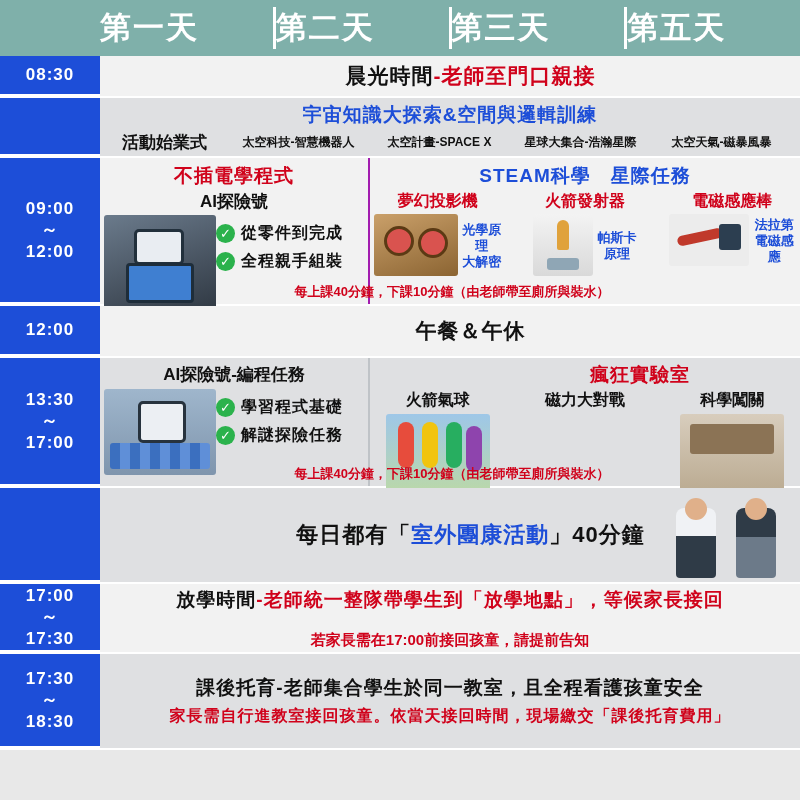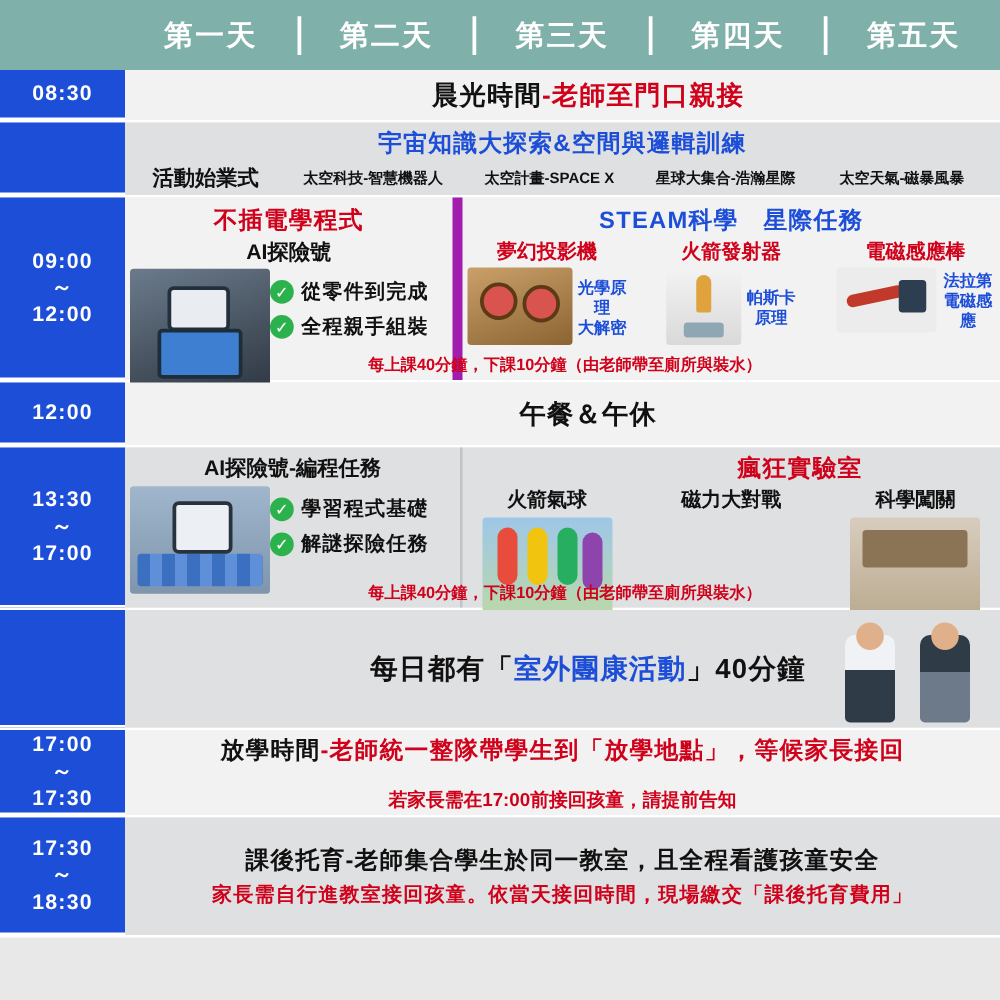--- a/index.html
+++ b/index.html
@@ -9,22 +9,22 @@
     background: #e8e8e8;
     overflow: hidden;
   }
   .sheet { width: 800px; height: 800px; position: relative; display: flex; flex-direction: column; }
 
   
   .header-row { display: flex; height: 56px; background: #7fb0aa; }
   .header-corner { width: 100px; background: #7fb0aa; }
   .header-days { flex: 1; display: flex; align-items: center; }
   .day-cell {
-    flex: 1; text-align: center;
-    color: #ffffff; font-size: 23px; font-weight: bold;
+    flex: 1; 
+    color: #ffffff; font-size: 31px; font-weight: bold;
     letter-spacing: 2px;
     border-right: 3px solid #ffffff;
   }
   .day-cell:last-child { border-right: none; }
 
   
   .row { display: flex; border-bottom: 2px solid #ffffff; }
   .time-cell {
     width: 100px; flex: none;
     background: #1d4ed8; color: #ffffff;
@@ -52,21 +52,21 @@
   .r-open { height: 60px; }
   .open-wrap { width: 100%; padding: 4px 8px 2px; }
   .open-head { text-align: center; font-size: 19px; font-weight: bold; color: #1d4ed8; letter-spacing: 1px; }
   .open-sub { display: flex; align-items: center; justify-content: space-between; margin-top: 3px; }
   .open-sub .cell { font-size: 12px; font-weight: bold; color: #111; text-align: center; flex: 1; }
   .open-sub .cell.big { font-size: 17px; flex: 0 0 120px; text-align: left; padding-left: 14px; }
 
   
   .r-am { height: 148px; }
   .am-grid { display: flex; height: 100%; }
-  .am-left { flex: 0 0 270px; border-right: 8px solid #a21caf; padding: 5px 4px 0; }
+  .am-left { flex: 0 0 270px; border-right: 2px solid #a21caf; padding: 5px 4px 0; }
   .am-right { flex: 1; padding: 5px 4px 0; }
   .col-title { text-align: center; font-size: 19px; font-weight: bold; color: #d0021b; letter-spacing: 1px; }
   .col-title.blue { color: #1d4ed8; }
   .am-left-body { display: flex; align-items: flex-start; margin-top: 2px; }
   .sub-title { text-align: center; font-size: 17px; font-weight: bold; color: #111; margin-top: 1px; }
   .bullets { margin-top: 8px; }
   .bullet { display: flex; align-items: center; gap: 6px; margin-bottom: 7px; }
   .check {
     width: 19px; height: 19px; border-radius: 50%;
     background: #2bb24c; color: #fff; font-size: 13px; font-weight: bold;
@@ -151,21 +151,20 @@
 <body>
 
 <div class="sheet">
 
   <div class="header-row">
     <div class="header-corner"></div>
     <div class="header-days">
       <div class="day-cell">第一天</div>
       <div class="day-cell">第二天</div>
       <div class="day-cell">第三天</div>
-      <div class="day-cell">第四天</div>
       <div class="day-cell">第五天</div>
     </div>
   </div>
 
   <div class="row light r-greet">
     <div class="time-cell">
       <span>08:30</span>
     </div>
     <div class="content-cell center">
       <span class="title-main">

